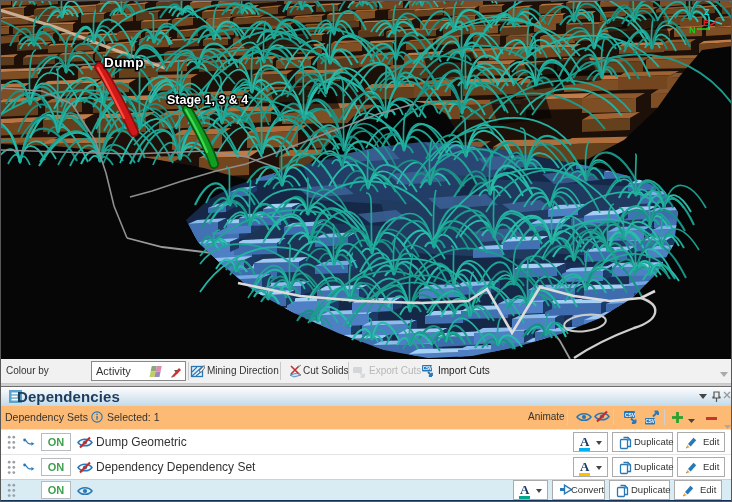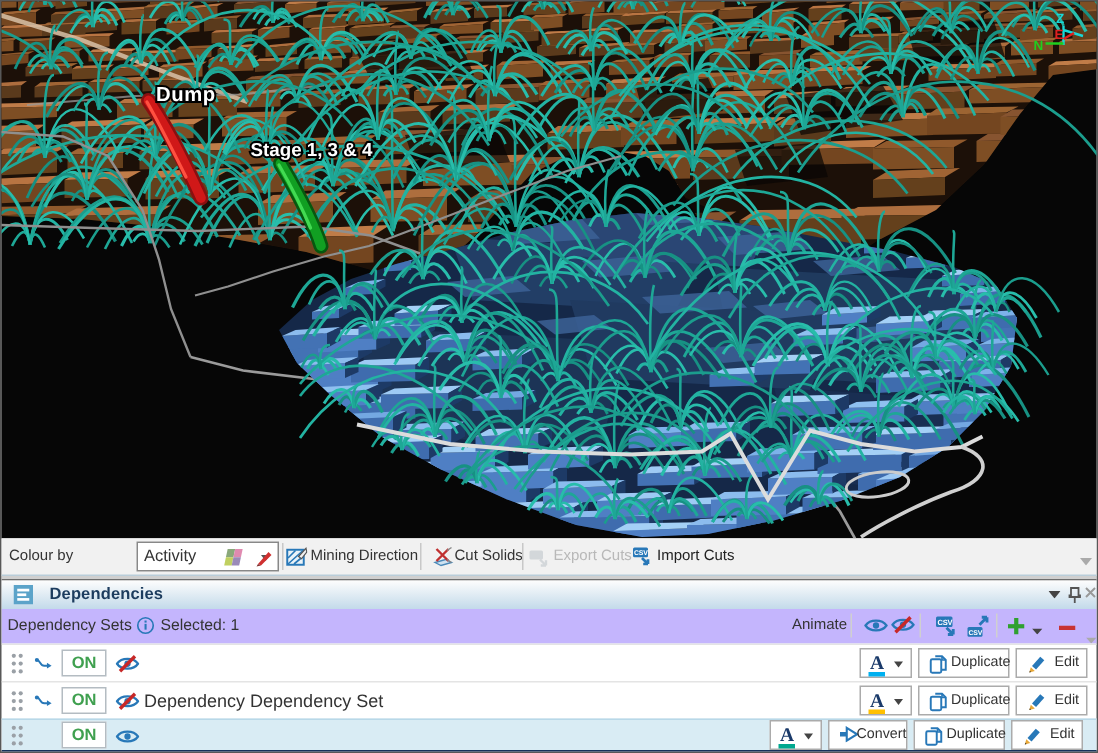--- a/index.html
+++ b/index.html
@@ -6,22 +6,22 @@
 #scene { display:block; margin:-1px 0 0 -1px; }
 #toolbar { position:absolute; left:0; top:358px; width:732px; height:25px; background:#f1f1f1; border-bottom:1px solid #b9cdd9; }
 .titem { position:absolute; top:0; height:24px; line-height:24px; font-size:10px; color:#333; white-space:nowrap; }
 .ticon { position:absolute; line-height:0; }
 .ticon svg, .bicon svg { display:block; }
 .tsep { position:absolute; top:3px; width:1px; height:18px; background:#c8c8c8; }
 #cselect { position:absolute; left:46px; top:2px; width:95px; height:20px; background:#fff; border:1px solid #888; font-size:11px; color:#333; line-height:18px; padding-left:4px;margin-left:44px; }
 #cselect .car { position:absolute; right:5px; top:8px; width:0; height:0; border-left:3.5px solid transparent; border-right:3.5px solid transparent; border-top:4px solid #555; }
 #sepstrip { position:absolute; left:0; top:383px; width:732px; height:3px; background:#cfcfcf; border-bottom:1px solid #6e6e6e; }
 #phead { position:absolute; left:0; top:386px; width:732px; height:19px; background:linear-gradient(#fdfdfd,#c3daea); }
-#phead .ttl { position:absolute; left:32px; top:0; line-height:19px; font-size:11px; color:#1c3c5e; font-weight:bold; letter-spacing:0.1px; }
-#depsrow { position:absolute; left:0; top:405px; width:732px; height:23px; background:#c4b5fd; }
+#phead .ttl { position:absolute; left:16px; top:0; line-height:19px; font-size:15px; color:#1c3c5e; font-weight:bold; letter-spacing:0.1px; }
+#depsrow { position:absolute; left:0; top:405px; width:732px; height:23px; background:#fdba74; }
 #depsrow .lbl { position:absolute; left:4px; top:0; line-height:22px; font-size:10.5px; color:#333; }
 .blue { color:#2878b8; }
 .vsep { position:absolute; top:3px; width:1px; height:16px; background:#d0d0d0; }
 .row { position:absolute; left:0; width:732px; font-size:12px; color:#333; }
 .rowline { border-top:1px solid #e4e4e4; }
 .onbox { position:absolute; left:40px; top:3px; width:30px; height:18px; background:#fff; border:1px solid #b4bcc2; color:#3fa04f; font-size:11px; font-weight:bold; text-align:center; line-height:16px; }
 .rname { position:absolute; left:95px; top:0; line-height:25px; }
 .btn { position:absolute; height:20px; background:#fff; border:1px solid #ababab; font-size:9.5px; color:#333; }
 .abtn { position:absolute; top:2px; width:35px; height:20px; background:#fff; border:1px solid #ababab; }
 .aletter { position:absolute; left:6px; top:1px; font-family:"Liberation Serif",serif; font-weight:bold; font-size:13px; color:#1a3a6a; }
@@ -2145,20 +2145,21 @@
         </svg>
       </span>
   <span class="onbox">ON</span>
   <span class="ticon" style="left:76px; top:6px;">
         <svg width="16" height="13" viewBox="0 0 16 13">
           <path d="M1,6.5 C4,2.1 12,2.1 15,6.5 C12,10.9 4,10.9 1,6.5 Z" fill="none" stroke="#2878b8" stroke-width="1.5"></path>
           <circle cx="8" cy="6.5" r="2.1" fill="#2878b8"></circle>
           <path d="M3,11.5 L13,1.5" stroke="#c82828" stroke-width="2.2"></path>
         </svg>
       </span>
+  <span class="rname">Dump Geometric</span>
   <span class="abtn" style="left:572px;">
         <span class="aletter">A<span class="abar" style="background:#00b0f0"></span></span>
         <span class="acaret"></span>
       </span>
   <span class="btn" style="left:611px; width:61px; top:2px;">
         <span class="bicon" style="left:6px;">
           <svg width="13" height="14" viewBox="0 0 13 14">
             <rect x="1.5" y="3.5" width="7" height="9" rx="1" fill="#fff" stroke="#2878b8" stroke-width="1.3"></rect>
             <path d="M4.5,1.5 L9,1.5 L11.5,4 L11.5,10.5 L8.5,10.5" fill="none" stroke="#2878b8" stroke-width="1.3"></path>
             <path d="M9,1.5 L9,4 L11.5,4" fill="none" stroke="#2878b8" stroke-width="1.1"></path>

